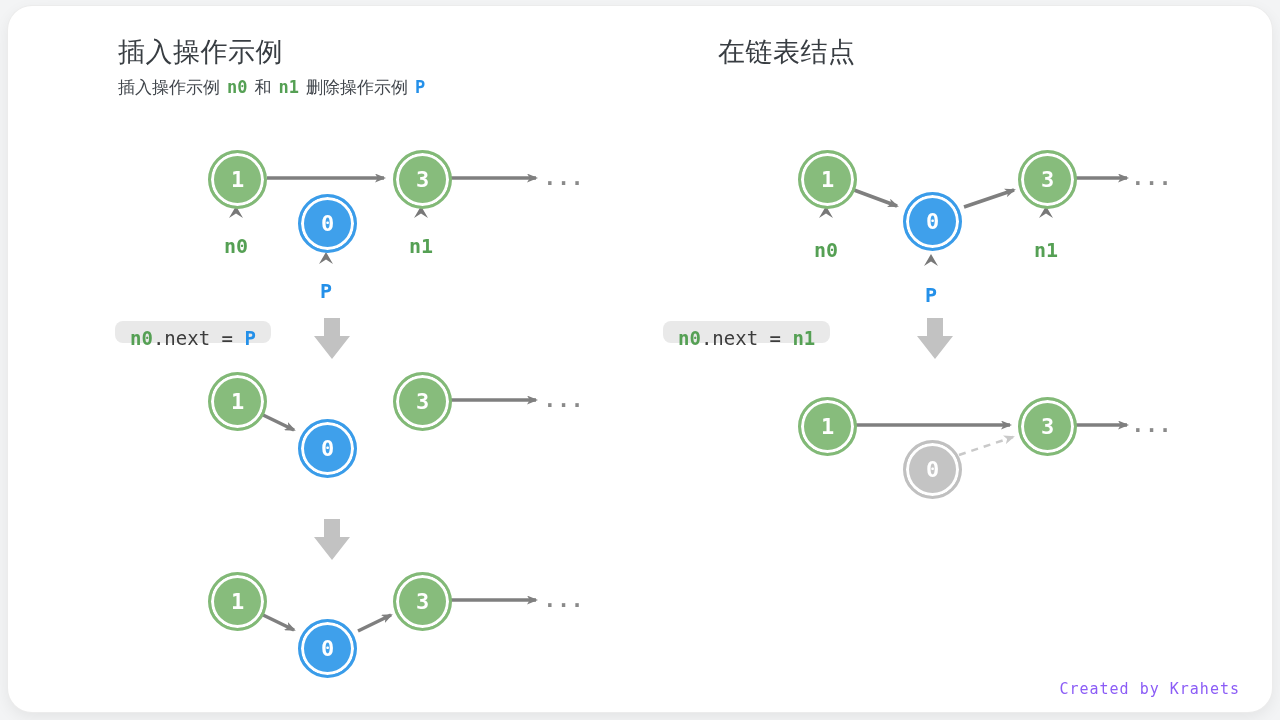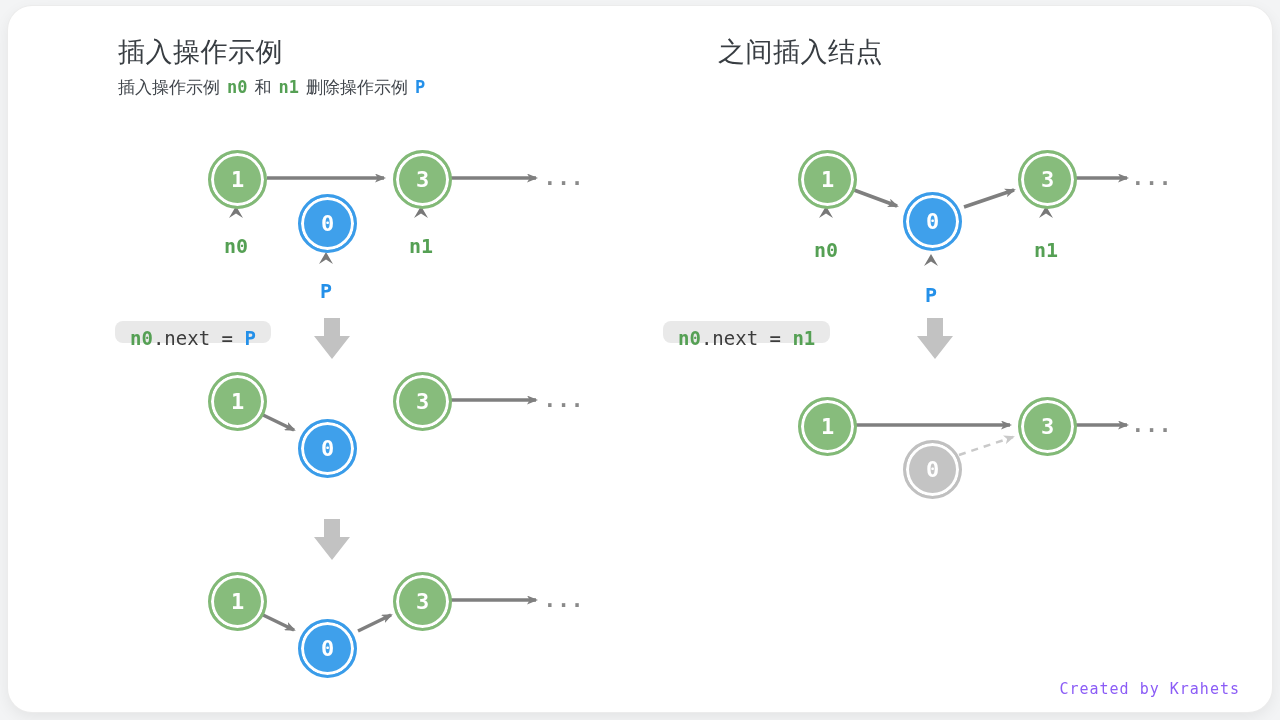--- a/index.html
+++ b/index.html
@@ -103,21 +103,21 @@
   <div class="node blue" style="left:326px;top:447px">0</div>
   <div class="node green" style="left:421px;top:400px">3</div>
   <div class="dots" style="left:564px;top:402px">...</div>
 
 
   <div class="node green" style="left:236px;top:600px">1</div>
   <div class="node blue" style="left:326px;top:647px">0</div>
   <div class="node green" style="left:421px;top:600px">3</div>
   <div class="dots" style="left:564px;top:602px">...</div>
 
-  <div class="title" style="left:718px;top:34px">之间插入结点</div>
+  <div class="title" style="left:718px;top:34px">在链表结点</div>
 
   <div class="node green" style="left:826px;top:178px">1</div>
   <div class="node blue" style="left:931px;top:220px">0</div>
   <div class="node green" style="left:1046px;top:178px">3</div>
   <div class="nlabel green" style="left:826px;top:250px">n0</div>
   <div class="nlabel green" style="left:1046px;top:250px">n1</div>
   <div class="nlabel blue" style="left:931px;top:295px">P</div>
   <div class="dots" style="left:1152px;top:180px">...</div>
 
   <div class="codebox" style="left:663px;top:321px"><span class="lhs tok-green">n0</span><span>.next = </span><span class="rhs tok-green">n1</span></div>

